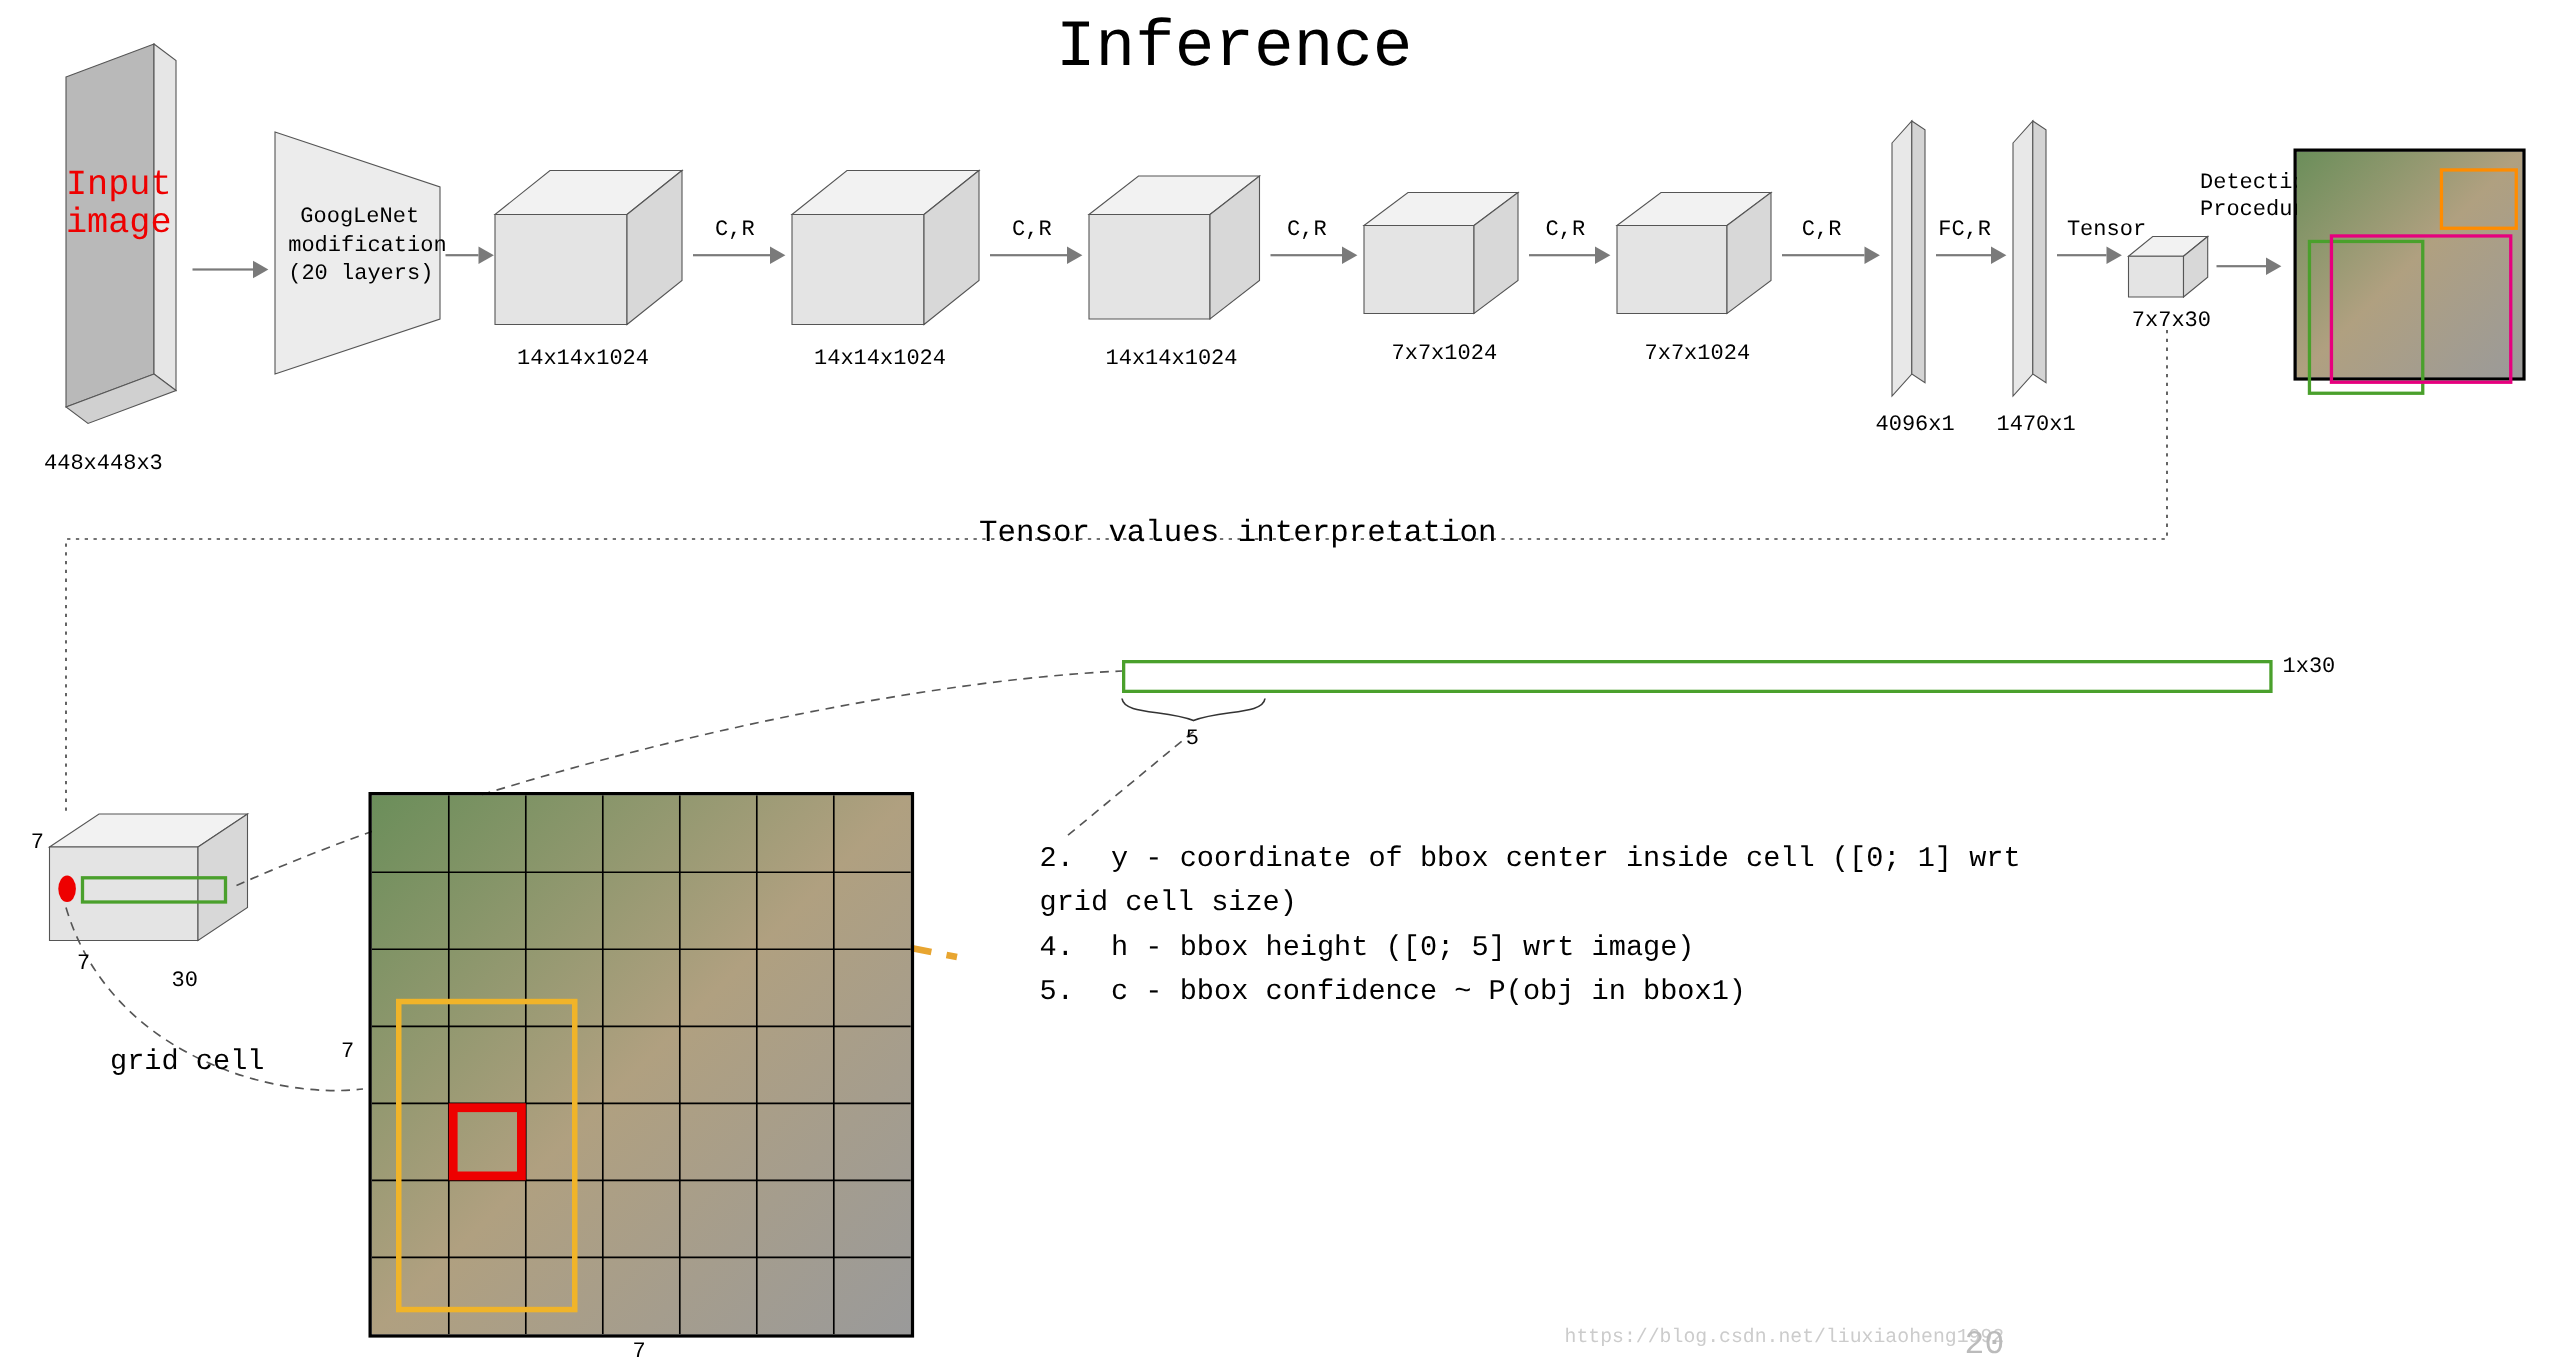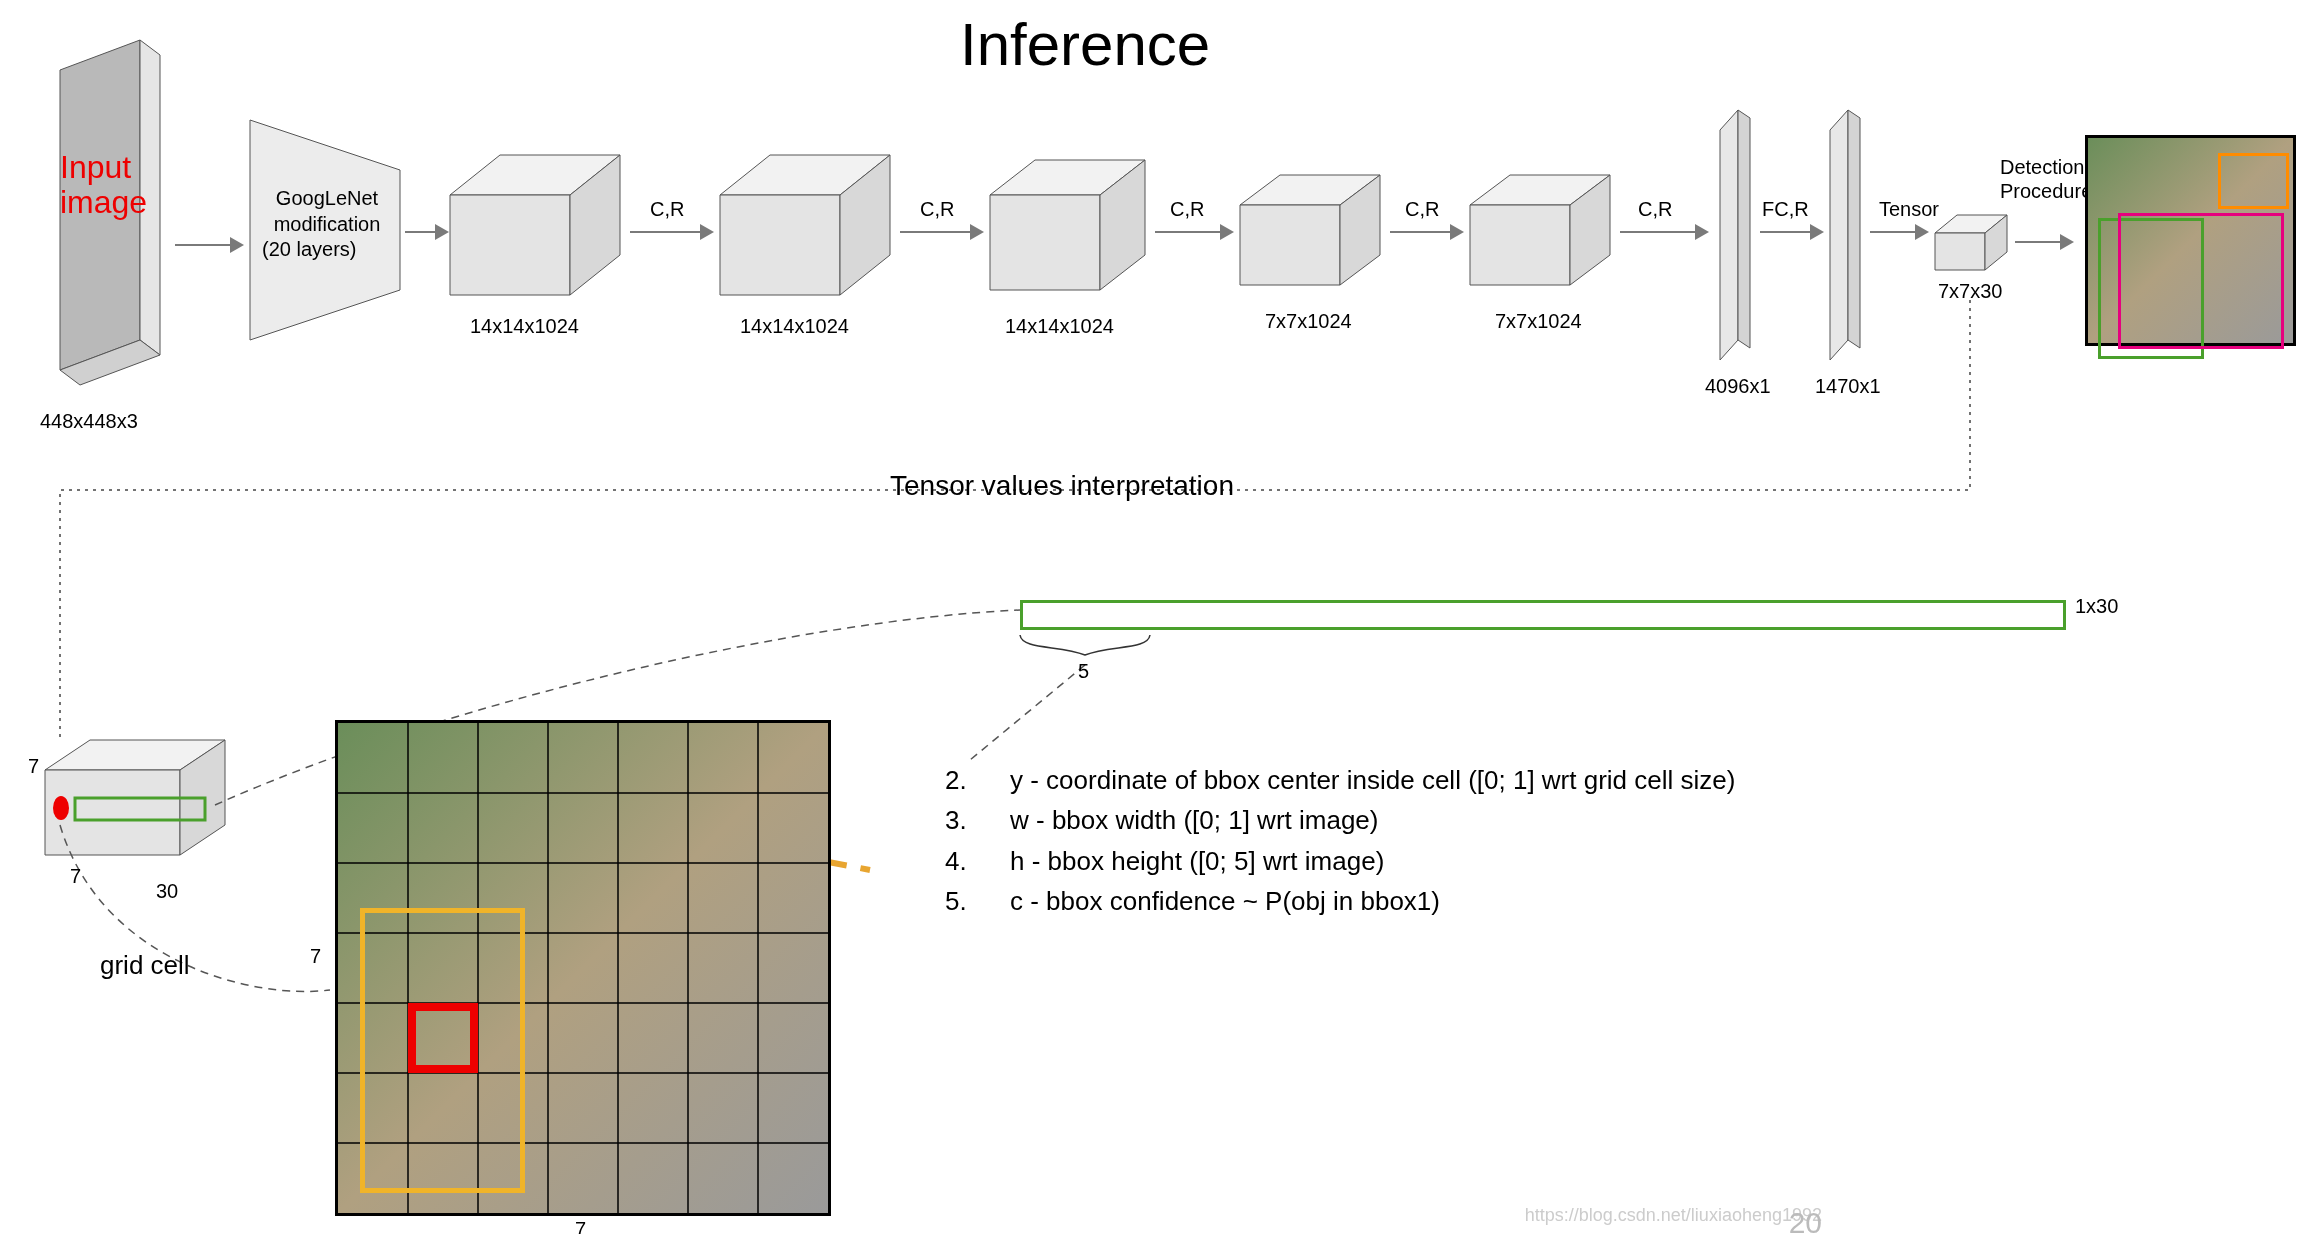--- a/index.html
+++ b/index.html
@@ -1,16 +1,16 @@
 <!DOCTYPE html>
 <html><head>
 <meta charset="utf-8">
 <style>
   html,body{margin:0;padding:0;width:2322px;height:1234px;background:#fff;font-family:Arial,Helvetica,sans-serif;color:#000;}
-  .canvas{position:relative;width:1852px;height:1234px;}
+  .canvas{position:relative;width:1852px;height:1234px;font-family:Liberation Mono, monospace;}
   .title{position:absolute;}
   .label{position:absolute;font-size:22px;}
   .small{font-size:20px;}
   .red{color:#e00;}
   .arrow{position:absolute;height:0;display:flex;align-items:center;}
   .arrow-line{height:2px;background:#7a7a7a;}
   .arrow-head{width:0;height:0;border-left:14px solid #7a7a7a;border-top:8px solid transparent;border-bottom:8px solid transparent;}
   .tensor-bar{position:absolute;border:3px solid #4aa02c;background:#fff;height:24px;}
   .img-placeholder{position:absolute;border:3px solid #000;background:linear-gradient(135deg,#6b8e5a 0%,#b0a080 50%,#9a9a9a 100%);}
   svg{position:absolute;top:0;left:0;}
@@ -217,21 +217,20 @@
 
     <div style="position:absolute;left:22px;top:185px;width:155px;height:275px;border:5px solid #f0b429;"></div>
 
     <div style="position:absolute;left:70px;top:280px;width:70px;height:70px;border:8px solid #e00;box-sizing:border-box;"></div>
   </div>
   <div class="label small" style="left:310px;top:945px;">7</div>
   <div class="label small" style="left:575px;top:1218px;">7</div>
 
   <div style="position:absolute;left:945px;top:760px;font-size:26px;line-height:1.55;">
     <div><span style="display:inline-block;width:65px;">2.</span><span>y - coordinate of bbox center inside cell ([0; 1] wrt grid cell size)</span></div>
-    <div><span style="display:inline-block;width:65px;">3.</span><span>w - bbox width ([0; 1] wrt image)</span></div>
     <div><span style="display:inline-block;width:65px;">4.</span><span>h - bbox height ([0; 5] wrt image)</span></div>
     <div><span style="display:inline-block;width:65px;">5.</span><span>c - bbox confidence ~ P(obj in bbox1)</span></div>
   </div>
 
   <div class="label" style="right:30px;bottom:8px;font-size:18px;color:#ccc;">https://blog.csdn.net/liuxiaoheng1992</div>
   <div class="label" style="right:30px;bottom:-6px;font-size:30px;color:#bbb;">20</div>
 
 </div>
 
 </body></html>

